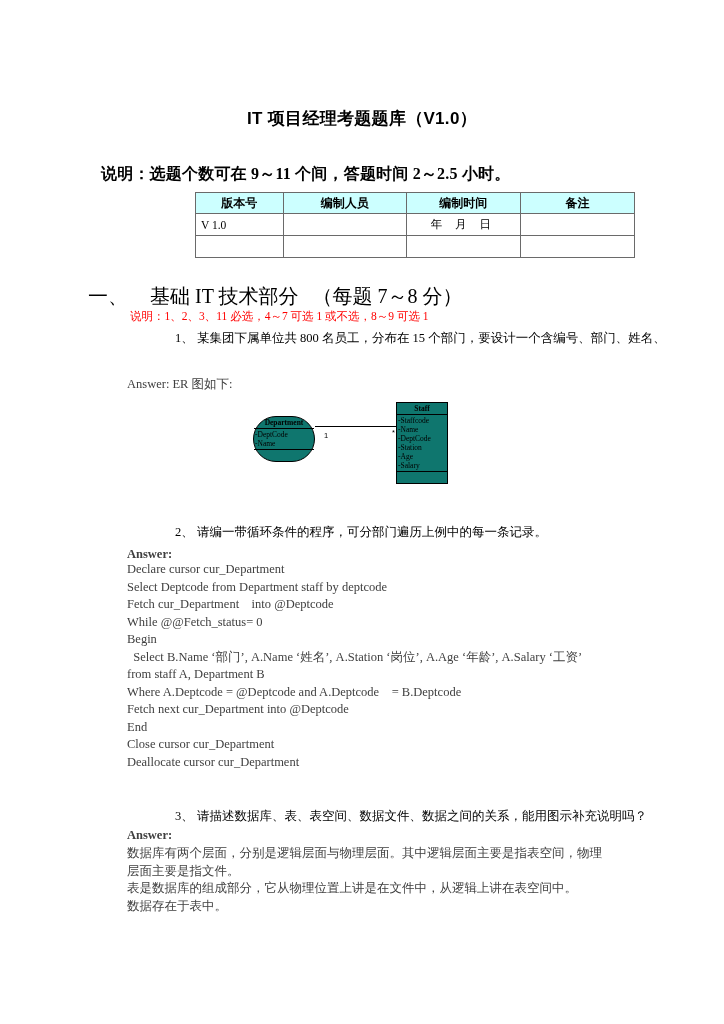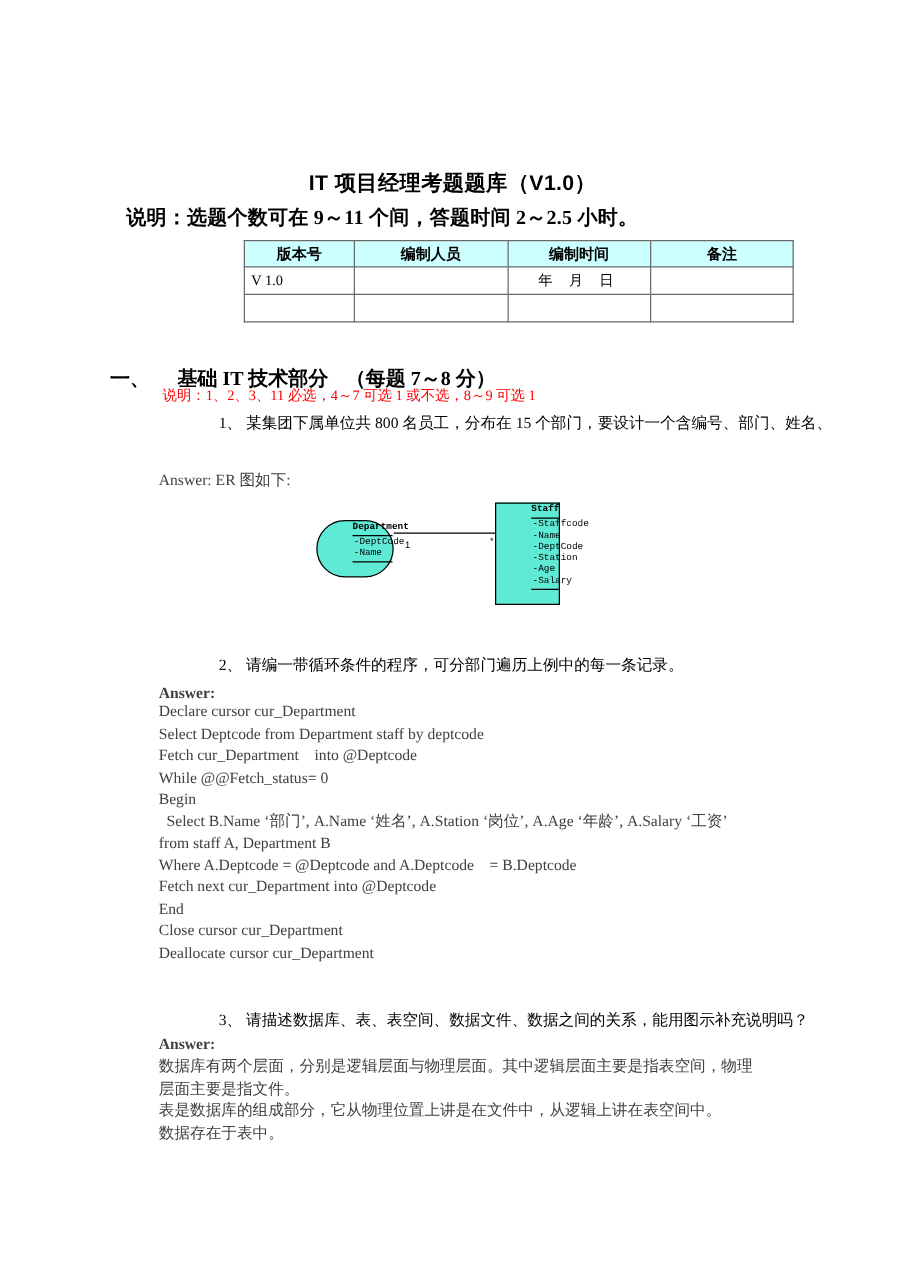--- a/index.html
+++ b/index.html
@@ -27,21 +27,20 @@
   .doc-title {
     position: absolute;
     left: 0;
     top: 107px;
     width: 724px;
     text-align: center;
     font-family: "Liberation Sans", "DejaVu Sans", sans-serif;
     font-weight: bold;
     font-size: 17px;
     letter-spacing: 0.3px;
-    margin-top: 28px;
   }
 
   
   .instruction {
     position: absolute;
     left: 101px;
     top: 164px;
     font-weight: bold;
     font-size: 16px;
     letter-spacing: 0.2px;
@@ -77,23 +76,23 @@
   .col-note  { width: 115px; }
   .cell-date {
     text-align: center;
     letter-spacing: 5px;
   }
 
   
   .section-heading {
     position: absolute;
     left: 88px;
-    top: 293px;
-    font-weight: bold;
-    font-size: 16px;
+    top: 283px;
+    font-weight: normal;
+    font-size: 20px;
     white-space: nowrap;
   }
   .section-heading .sec-num { margin-right: 22px; }
   .section-heading .sec-score { margin-left: 14px; }
 
   
   .red-note {
     position: absolute;
     left: 130px;
     top: 309px;
@@ -172,25 +171,24 @@
   .er-diagram {
     position: absolute;
     left: 240px;
     top: 398px;
     width: 260px;
     height: 100px;
   }
   .uml-box {
     position: absolute;
     border: 1px solid #000000;
-    background: #5eead4;
-    font-family: Liberation Mono, monospace;
+    background: #0f766e;
+    font-family: Liberation Serif, serif;
     font-size: 7.5px;
     box-sizing: border-box;
-    padding-left: 28px;
   }
   .uml-title {
     text-align: center;
     font-weight: bold;
     font-size: 7.5px;
     padding: 1px 0 1px 0;
     border-bottom: 1px solid #000000;
     line-height: 9px;
   }
   .uml-attrs {

